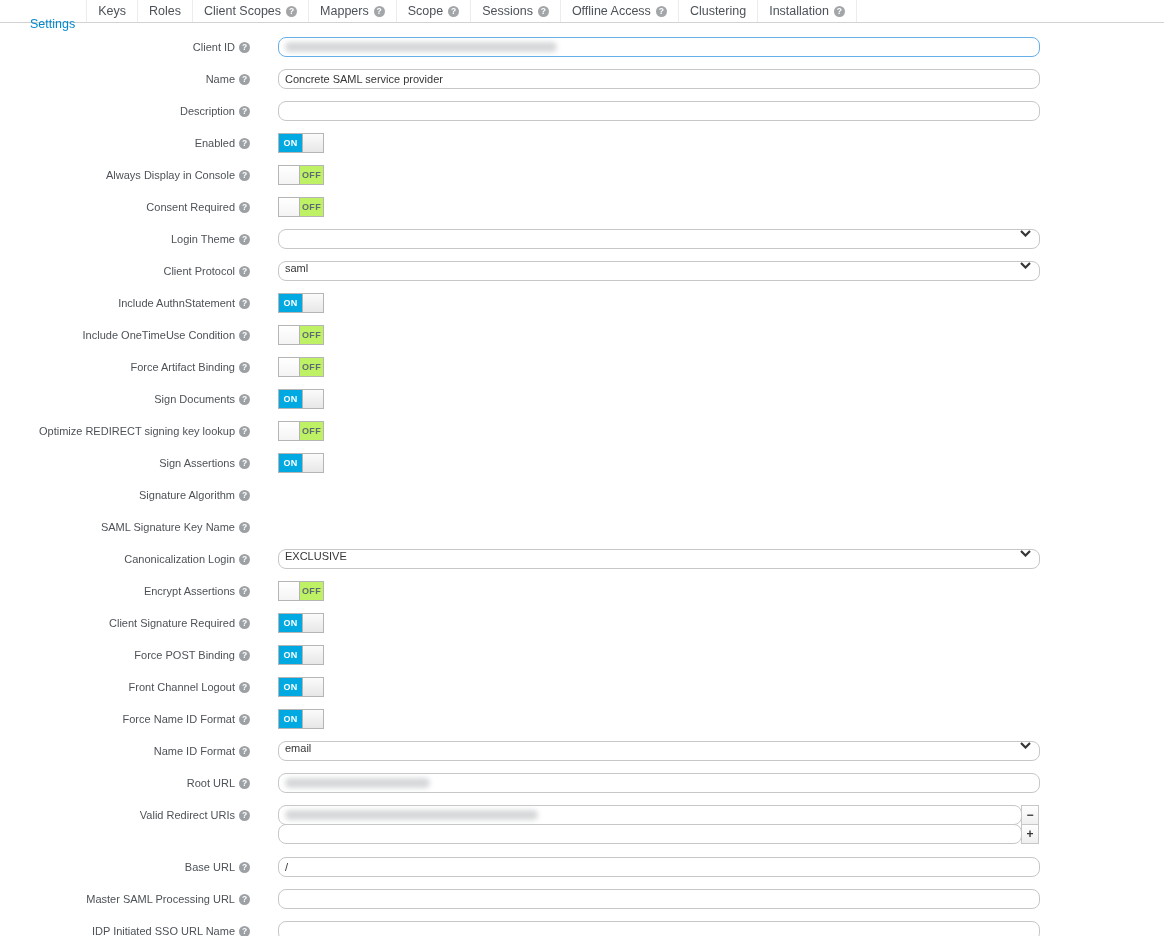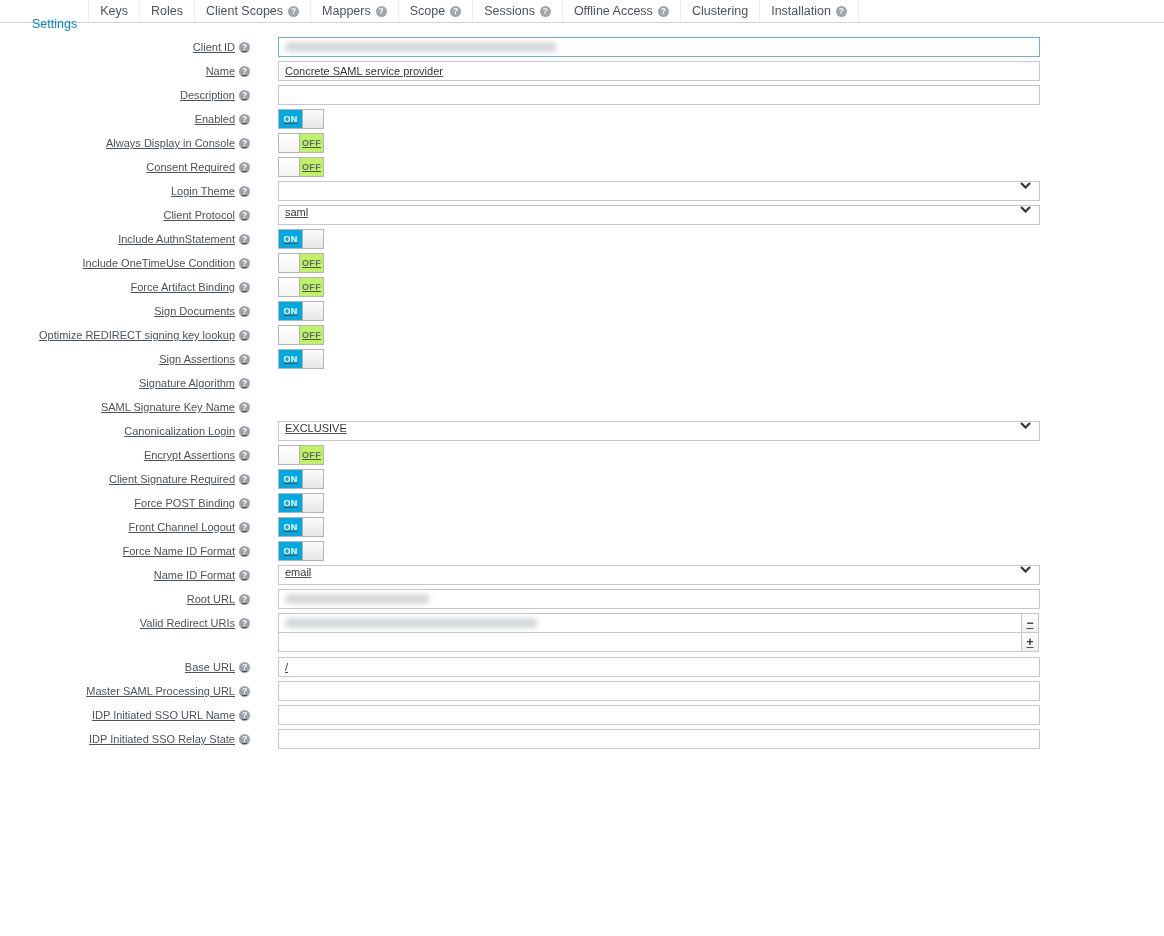--- a/index.html
+++ b/index.html
@@ -11,39 +11,39 @@
   
   .tabbar { display:flex; align-items:stretch; height:23px; border-bottom:1px solid #d2d2d2; padding-left:18px; }
   .tab {
     display:flex; align-items:center; gap:5px; padding:0 11px;
     font-size:12.5px; color:#4d5258; border-left:1px solid #ececec;
     cursor:pointer; white-space:nowrap; background:transparent;
   }
   .tab:last-child { border-right:1px solid #ececec; }
   .tab.active {
     color:#0088ce; background:#0f172a;
-    border-left:3px solid #0f766e; box-shadow:0 1px 0 #fff;margin-top:24px;
+    border-left:1px solid #0f766e; box-shadow:0 1px 0 #fff;margin-top:24px;
   }
   .qicon {
     width:11px; height:11px; border-radius:50%; background:#9da0a4; color:#fff;
     font-size:8.5px; font-weight:700; line-height:11px; text-align:center;
     display:inline-block; flex:none;
   }
   .tab .qicon { background:#a3a6a9; }
   
   .form { padding-top:14px; }
-  .row { display:flex; align-items:center; height:20px; margin-bottom:4px;text-decoration:underline; }
+  .row { display:flex; align-items:center; height:20px; margin-bottom:12px; }
   .row.tall { height:auto; align-items:flex-start; }
   .label-cell {
     width:250px; flex:none; display:flex; justify-content:flex-end; align-items:center;
     gap:4px; font-size:11px; color:#4d5258; line-height:20px;
   }
   .control-cell { margin-left:28px; display:flex; align-items:flex-start; }
   .textbox, .selectbox {
-    width:762px; height:20px; border:1px solid #c7c7c7; border-radius:0;
+    width:762px; height:20px; border:1px solid #c7c7c7; border-radius:8px;
     background:#fff; font-size:11px; color:#363636; padding:0 6px;
     font-family:"Liberation Sans", sans-serif;
   }
   .textbox { display:block; }
   .textbox.focused { border-color:#66afe9; }
   .fakebox { display:flex; align-items:center; }
   .blob {
     display:inline-block; height:10px; border-radius:5px;
     background:#b4b7ba; filter:blur(2.5px); opacity:.55;
   }

